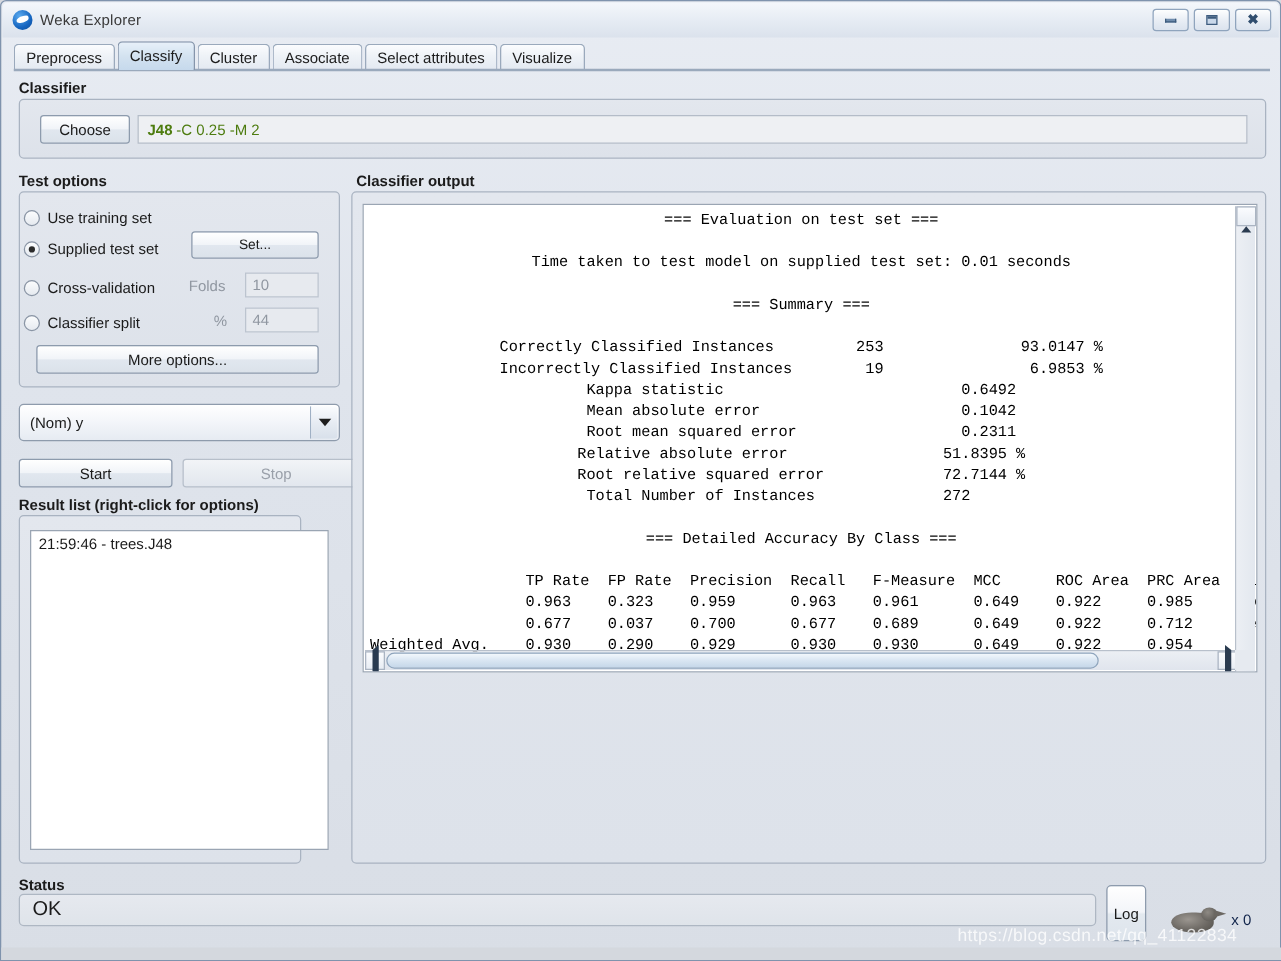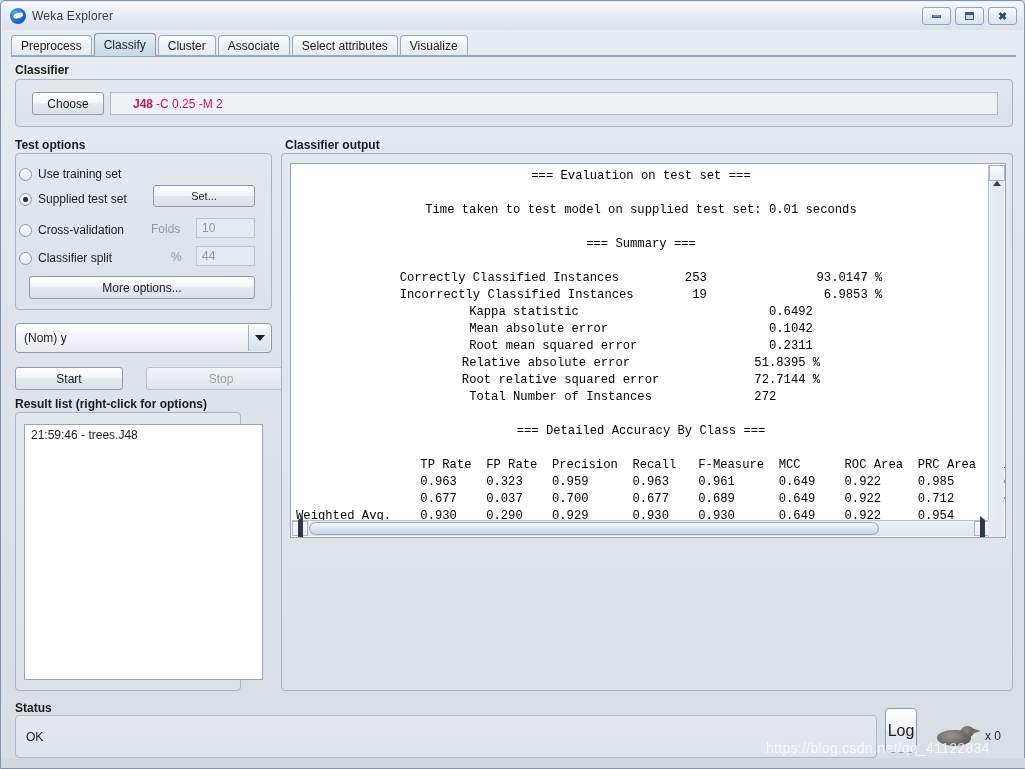--- a/index.html
+++ b/index.html
@@ -116,22 +116,22 @@
     font-size: 12px; color: #1b1b1b;
     display: flex; align-items: center; justify-content: center;
     cursor: pointer;
   }
   .classifier-field {
     position: absolute; left: 94px; top: 12px;
     width: 888px; height: 23px;
     background: #eef0f3;
     border: 1px solid #b4bcc8;
     display: flex; align-items: center;
-    padding-left: 22px;
-    font-size: 12px; color: #be185d;
+    padding-left: 7px;
+    font-size: 12px; color: #4d7c0f;
   }
   .classifier-field .cname { font-weight: bold; margin-right: 3px; }
 
   
   #testoptions-label { left: 14px; top: 137px; }
   #testoptions-panel { left: 14px; top: 152px; width: 257px; height: 157px; }
 
   .radio-row {
     position: absolute; left: 18px;
     display: flex; align-items: center; height: 18px;
@@ -199,21 +199,21 @@
     border-left: 5px solid transparent; border-right: 5px solid transparent;
     border-top: 6px solid #1e1e1e;
   }
 
   .start-btn, .stop-btn {
     position: absolute; top: 366px; height: 23px;
     border: 1px solid #8d9bad; border-radius: 3px;
     background: linear-gradient(180deg,#ffffff 0%, #f1f4f8 48%, #e1e7ef 52%, #dbe2ea 100%);
     font-size: 12px; display: flex; align-items: center; justify-content: center;
   }
-  .start-btn { left: 14px; width: 108px; color: #1b1b1b; }
+  .start-btn { left: 14px; width: 123px; color: #1b1b1b; }
   .stop-btn  { left: 145px; width: 150px; color: #9aa0aa;
                background: linear-gradient(180deg,#f2f4f7 0%, #e9edf2 50%, #e2e7ee 100%);
                border-color: #b7bfca; }
 
   
   #resultlist-label { left: 14px; top: 396px; }
   #resultlist-panel { left: 14px; top: 411px; width: 226px; height: 279px; }
   .resultlist {
     position: absolute; left: 8px; top: 11px;
     width: 239px; height: 256px;
@@ -305,33 +305,33 @@
   .corner-box {
     position: absolute; right: 1px; bottom: 1px;
     width: 16px; height: 16px;
     background: #e6eaf0;
   }
 
   
   #status-label { left: 14px; top: 700px; }
   .status-box {
     position: absolute; left: 14px; top: 714px;
-    width: 862px; height: 43px;
+    width: 862px; height: 26px;
     background: linear-gradient(180deg,#e6e9ef 0%, #dfe4ea 100%);
     border: 1px solid #aeb7c3; border-radius: 4px;
     display: flex; align-items: center;
     padding-left: 10px;
-    font-size: 12px; color: #1b1b1b;
+    font-size: 16px; color: #1b1b1b;
   }
   .log-btn {
     position: absolute; left: 884px; top: 707px;
     width: 32px; height: 45px;
     border: 1px solid #8d9bad; border-radius: 4px;
     background: linear-gradient(180deg,#ffffff 0%, #f3f5f9 48%, #e3e9ef 52%, #dde4ec 100%);
-    font-size: 16px; color: #1b1b1b;
+    font-size: 12px; color: #1b1b1b;
     display: flex; align-items: center; justify-content: center;
   }
   .bird-area {
     position: absolute; left: 934px; top: 718px;
     width: 86px; height: 34px;
     display: flex; align-items: center;
   }
   .bird {
     width: 46px; height: 24px;
     position: relative;

